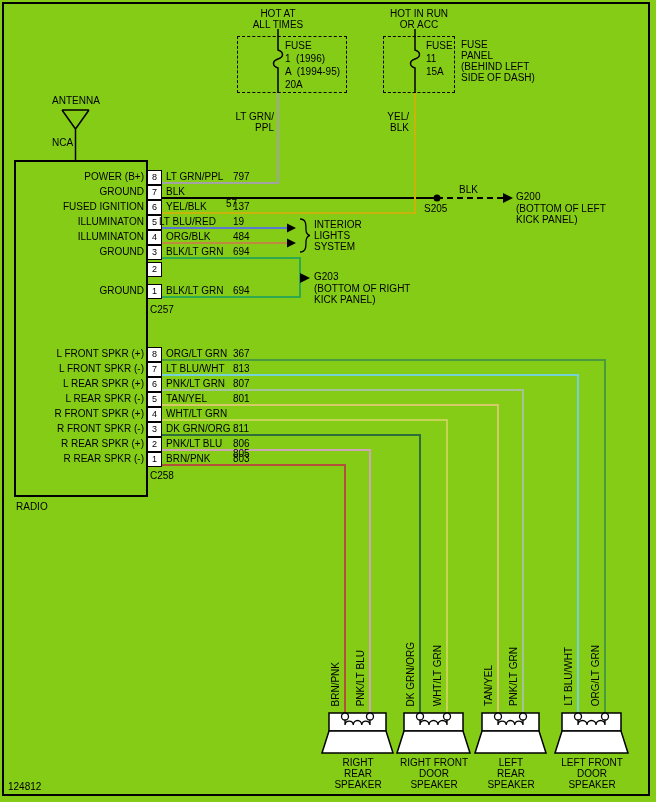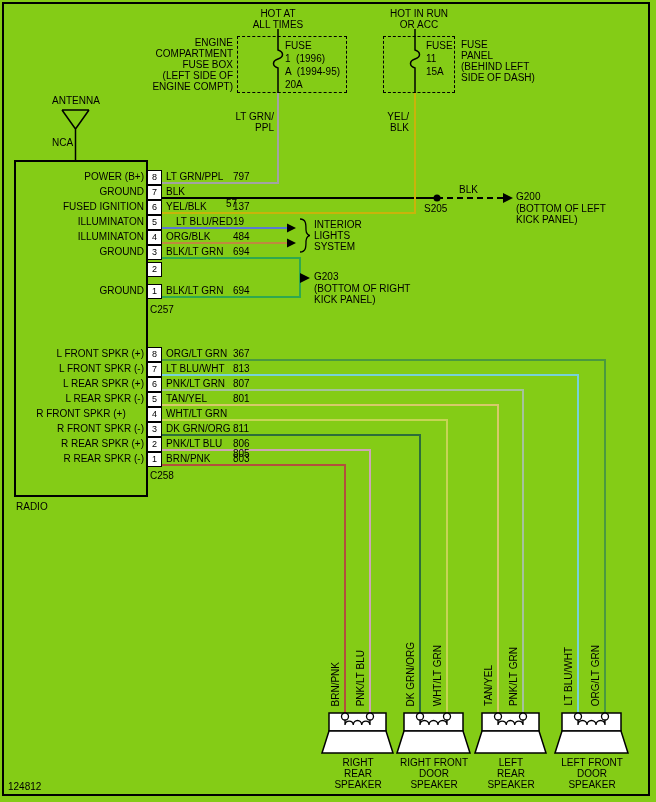--- a/index.html
+++ b/index.html
@@ -93,25 +93,20 @@
   <div class="lbl pre c" style="left:238px;top:8px;width:80px;">HOT AT
 ALL TIMES</div>
   <div class="lbl pre c" style="left:379px;top:8px;width:80px;">HOT IN RUN
 OR ACC</div>
 
   <div class="dashedbox" style="left:237px;top:36px;width:110px;height:57px;"></div>
   <div class="lbl pre fusetext" style="left:285px;top:39px;">FUSE
 1  (1996)
 A  (1994-95)
 20A</div>
-  <div class="lbl pre r" style="left:128px;top:37px;width:105px;">ENGINE
-COMPARTMENT
-FUSE BOX
-(LEFT SIDE OF
-ENGINE COMPT)</div>
 
   <div class="dashedbox" style="left:383px;top:36px;width:72px;height:57px;"></div>
   <div class="lbl pre fusetext" style="left:426px;top:39px;">FUSE
 11
 15A</div>
   <div class="lbl pre" style="left:461px;top:39px;">FUSE
 PANEL
 (BEHIND LEFT
 SIDE OF DASH)</div>
 
@@ -136,21 +131,21 @@
   <div class="lbl" style="left:166px;top:186px;">BLK</div>
   <div class="lbl" style="left:226px;top:186px;margin-top:12px;">57</div>
 
   <div class="lbl r" style="left:18px;top:201px;width:126px;">FUSED IGNITION</div>
   <div class="pinbox" style="left:147px;top:200px;">6</div>
   <div class="lbl" style="left:166px;top:201px;">YEL/BLK</div>
   <div class="lbl" style="left:233px;top:201px;">137</div>
 
   <div class="lbl r" style="left:18px;top:216px;width:126px;">ILLUMINATON</div>
   <div class="pinbox" style="left:147px;top:215px;">5</div>
-  <div class="lbl" style="left:176px;top:216px;">LT BLU/RED</div>
+  <div class="lbl" style="left:159px;top:216px;">LT BLU/RED</div>
   <div class="lbl" style="left:233px;top:216px;">19</div>
 
   <div class="lbl r" style="left:18px;top:231px;width:126px;">ILLUMINATON</div>
   <div class="pinbox" style="left:147px;top:230px;">4</div>
   <div class="lbl" style="left:166px;top:231px;">ORG/BLK</div>
   <div class="lbl" style="left:233px;top:231px;">484</div>
 
   <div class="lbl r" style="left:18px;top:246px;width:126px;">GROUND</div>
   <div class="pinbox" style="left:147px;top:245px;">3</div>
   <div class="lbl" style="left:166px;top:246px;">BLK/LT GRN</div>
@@ -193,21 +188,21 @@
   <div class="lbl r" style="left:18px;top:378px;width:126px;">L REAR SPKR (+)</div>
   <div class="pinbox" style="left:147px;top:377px;">6</div>
   <div class="lbl" style="left:166px;top:378px;">PNK/LT GRN</div>
   <div class="lbl" style="left:233px;top:378px;">807</div>
 
   <div class="lbl r" style="left:18px;top:393px;width:126px;">L REAR SPKR (-)</div>
   <div class="pinbox" style="left:147px;top:392px;">5</div>
   <div class="lbl" style="left:166px;top:393px;">TAN/YEL</div>
   <div class="lbl" style="left:233px;top:393px;">801</div>
 
-  <div class="lbl r" style="left:18px;top:408px;width:126px;text-align:center;">R FRONT SPKR (+)</div>
+  <div class="lbl r" style="left:18px;top:408px;width:126px;">R FRONT SPKR (+)</div>
   <div class="pinbox" style="left:147px;top:407px;">4</div>
   <div class="lbl" style="left:166px;top:408px;">WHT/LT GRN</div>
   <div class="lbl" style="left:233px;top:408px;margin-top:40px;">805</div>
 
   <div class="lbl r" style="left:18px;top:423px;width:126px;">R FRONT SPKR (-)</div>
   <div class="pinbox" style="left:147px;top:422px;">3</div>
   <div class="lbl" style="left:166px;top:423px;">DK GRN/ORG</div>
   <div class="lbl" style="left:233px;top:423px;">811</div>
 
   <div class="lbl r" style="left:18px;top:438px;width:126px;">R REAR SPKR (+)</div>

